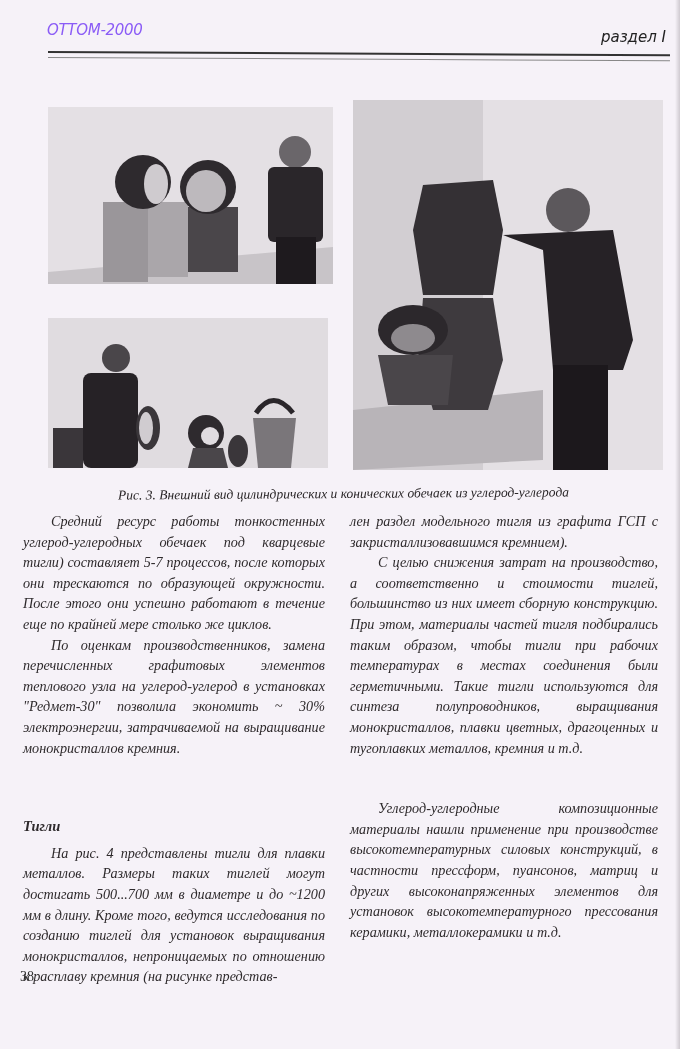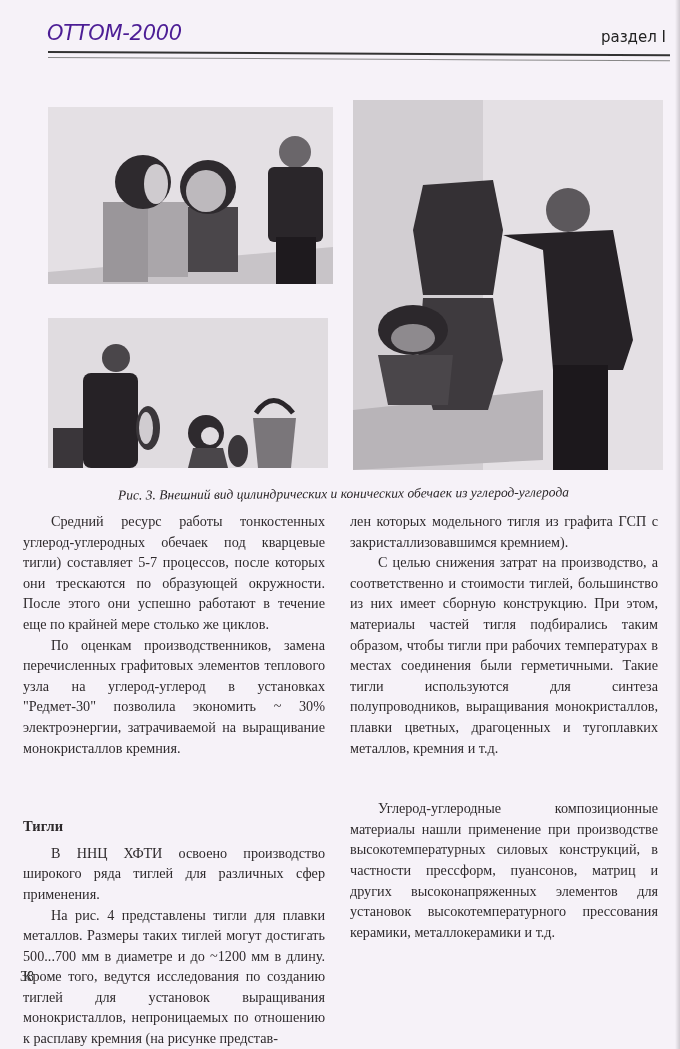--- a/index.html
+++ b/index.html
@@ -6,25 +6,25 @@
   body {
     width: 680px; height: 1049px; overflow: hidden;
     background: #f6f2f8;
     font-family: "Liberation Serif", "DejaVu Serif", serif;
     color: #2a2628;
     position: relative;
   }
   .header-left {
     position: absolute; left: 47px; top: 21px;
     font-family: "DejaVu Sans", sans-serif; font-style: italic;
-    font-size: 21px; letter-spacing: -0.3px; color: #4c1d95;
+    font-size: 15px; letter-spacing: -0.3px; color: #8b5cf6;
   }
   .header-right {
     position: absolute; right: 14px; top: 28px;
-    font-family: "DejaVu Sans", sans-serif; 
+    font-family: "DejaVu Sans", sans-serif; font-style: italic;
     font-size: 15px; color: #222;
   }
   .header-rule {
     position: absolute; left: 48px; top: 51px; width: 622px; height: 4px;
     border-top: 2px solid #333; border-bottom: 1px solid #888;
     transform: rotate(0.3deg); transform-origin: left;
   }
   .photo {
     position: absolute; overflow: hidden;
     background: #dcd8dc;
@@ -35,21 +35,21 @@
   #photo-3 { left: 353px; top: 100px; width: 310px; height: 370px; }
   .caption {
     position: absolute; left: 118px; top: 486px;
     font-style: italic; font-size: 13.5px; color: #2a2628;
     transform: rotate(-0.4deg);
   }
   .col {
     position: absolute; font-size: 14.2px; line-height: 20.6px;
     text-align: justify; color: #2e2a2c;
   }
-  .col p { margin: 0; text-indent: 28px; }
+  .col p { margin: 0; text-indent: 28px; font-style: italic; }
   .col p.cont { text-indent: 0; }
   #col-left { left: 23px; top: 511px; width: 302px; }
   #col-right { left: 350px; top: 511px; width: 308px; }
   .heading {
     font-weight: bold; font-size: 14.5px;
     text-indent: 0 !important;
   }
   .spacer-l1 { height: 58px; }
   .spacer-l2 { height: 6px; }
   .spacer-r1 { height: 34px; }
@@ -120,26 +120,25 @@
 </div>
 
 <div class="caption">Рис. 3. Внешний вид цилиндрических и конических обечаек из углерод-углерода</div>
 
 <div class="col" id="col-left">
   <p>Средний ресурс работы тонкостенных углерод-углеродных обечаек под кварцевые тигли) составляет 5-7 процессов, после которых они трескаются по образующей окружности. После этого они успешно работают в течение еще по крайней мере столько же циклов.</p>
   <p>По оценкам производственников, замена перечисленных графитовых элементов теплового узла на углерод-углерод в установках "Редмет-30" позволила экономить ~ 30% электроэнергии, затрачиваемой на выращивание монокристаллов кремния.</p>
   <div class="spacer-l1"></div>
   <p class="heading">Тигли</p>
   <div class="spacer-l2"></div>
-  <p>В ННЦ ХФТИ освоено производство широкого ряда тиглей для различных сфер применения.</p>
   <p>На рис. 4 представлены тигли для плавки металлов. Размеры таких тиглей могут достигать 500...700 мм в диаметре и до ~1200 мм в длину. Кроме того, ведутся исследования по созданию тиглей для установок выращивания монокристаллов, непроницаемых по отношению к расплаву кремния (на рисунке представ-</p>
 </div>
 
 <div class="col" id="col-right">
-  <p class="cont">лен которых модельного тигля из графита ГСП с закристаллизовавшимся кремнием).</p>
+  <p class="cont">лен раздел модельного тигля из графита ГСП с закристаллизовавшимся кремнием).</p>
   <p>С целью снижения затрат на производство, а соответственно и стоимости тиглей, большинство из них имеет сборную конструкцию. При этом, материалы частей тигля подбирались таким образом, чтобы тигли при рабочих температурах в местах соединения были герметичными. Такие тигли используются для синтеза полупроводников, выращивания монокристаллов, плавки цветных, драгоценных и тугоплавких металлов, кремния и т.д.</p>
   <div class="spacer-r1"></div>
   <div class="spacer-r2"></div>
   <p>Углерод-углеродные композиционные материалы нашли применение при производстве высокотемпературных силовых конструкций, в частности прессформ, пуансонов, матриц и других высоконапряженных элементов для установок высокотемпературного прессования керамики, металлокерамики и т.д.</p>
 </div>
 
 <div class="page-number">38</div>
 <div class="right-edge"></div>
 
 </body></html>

